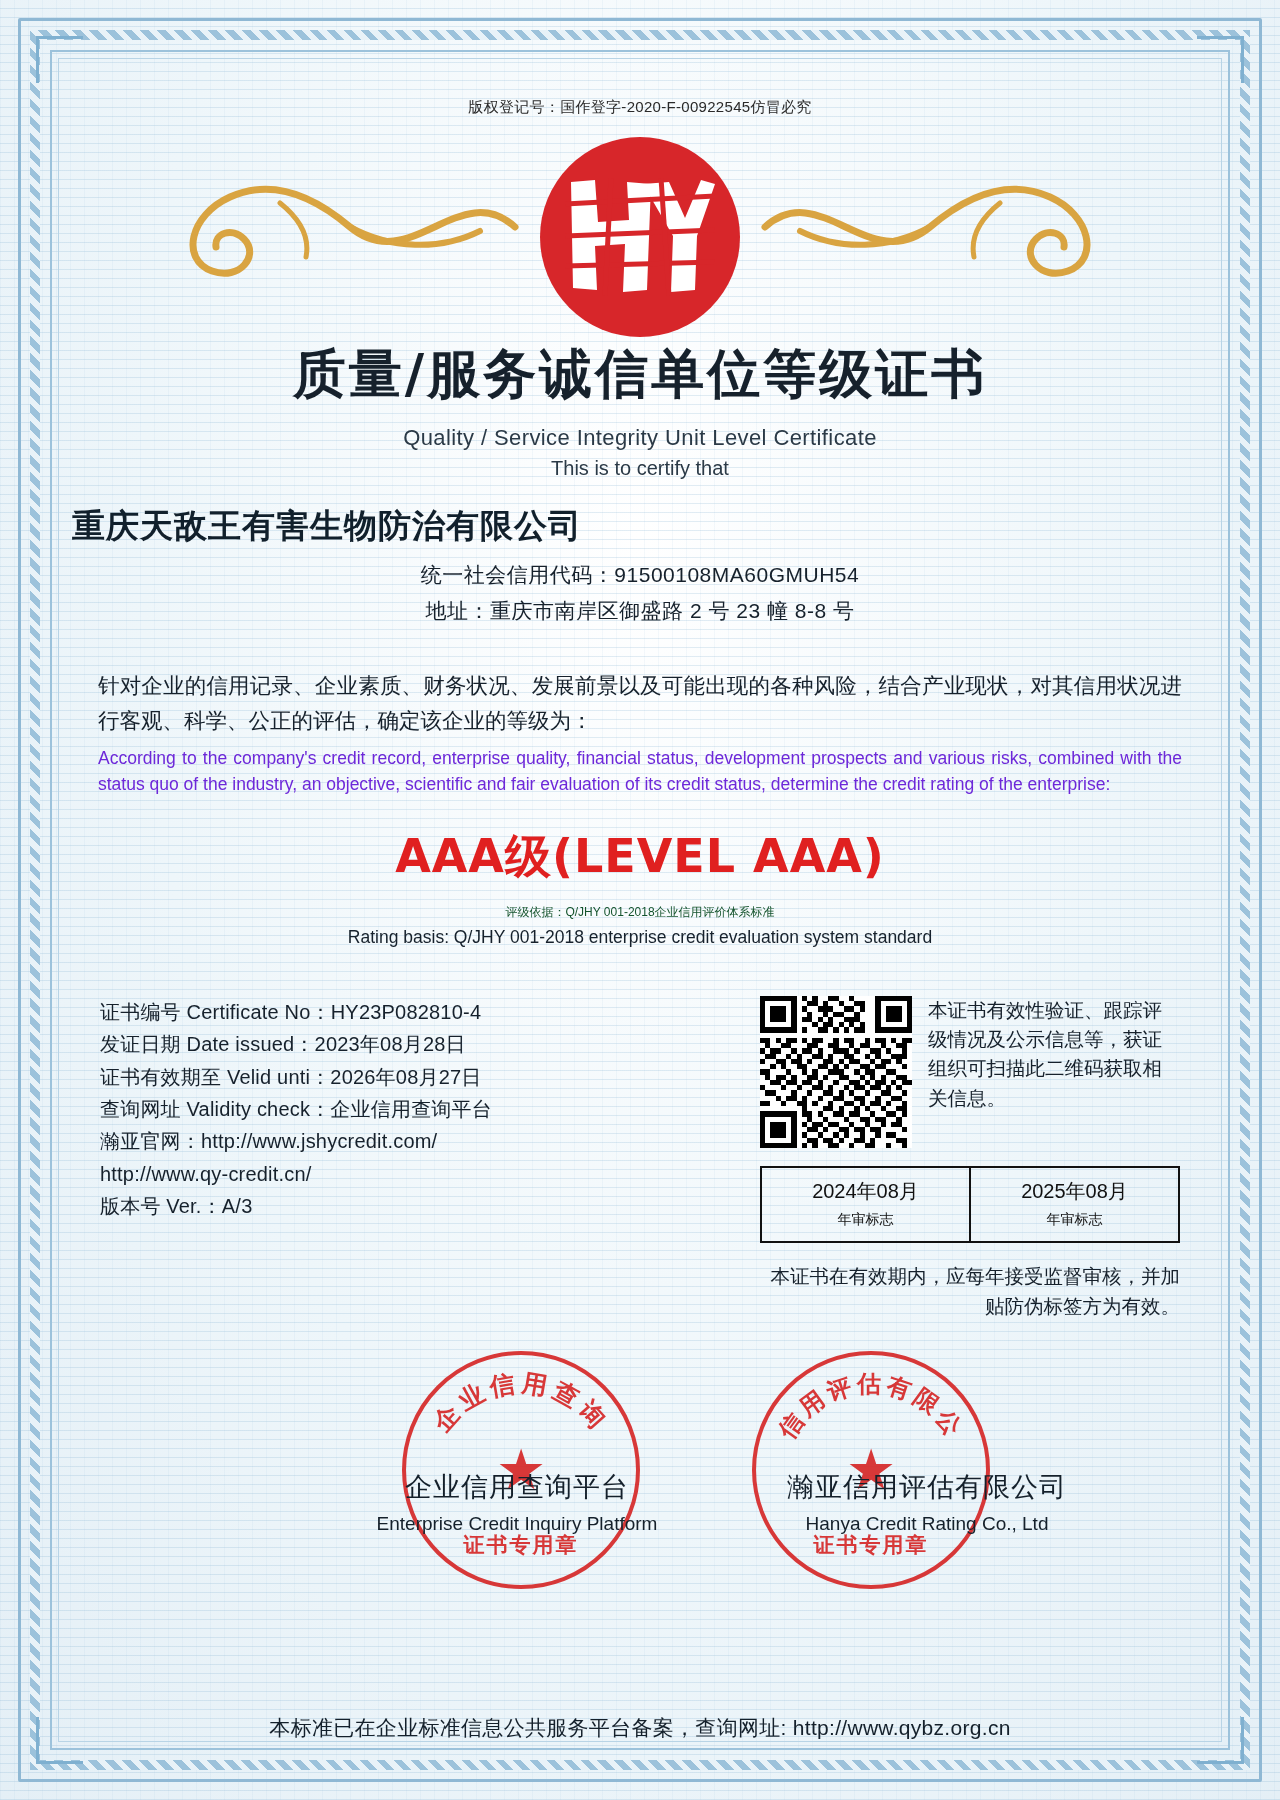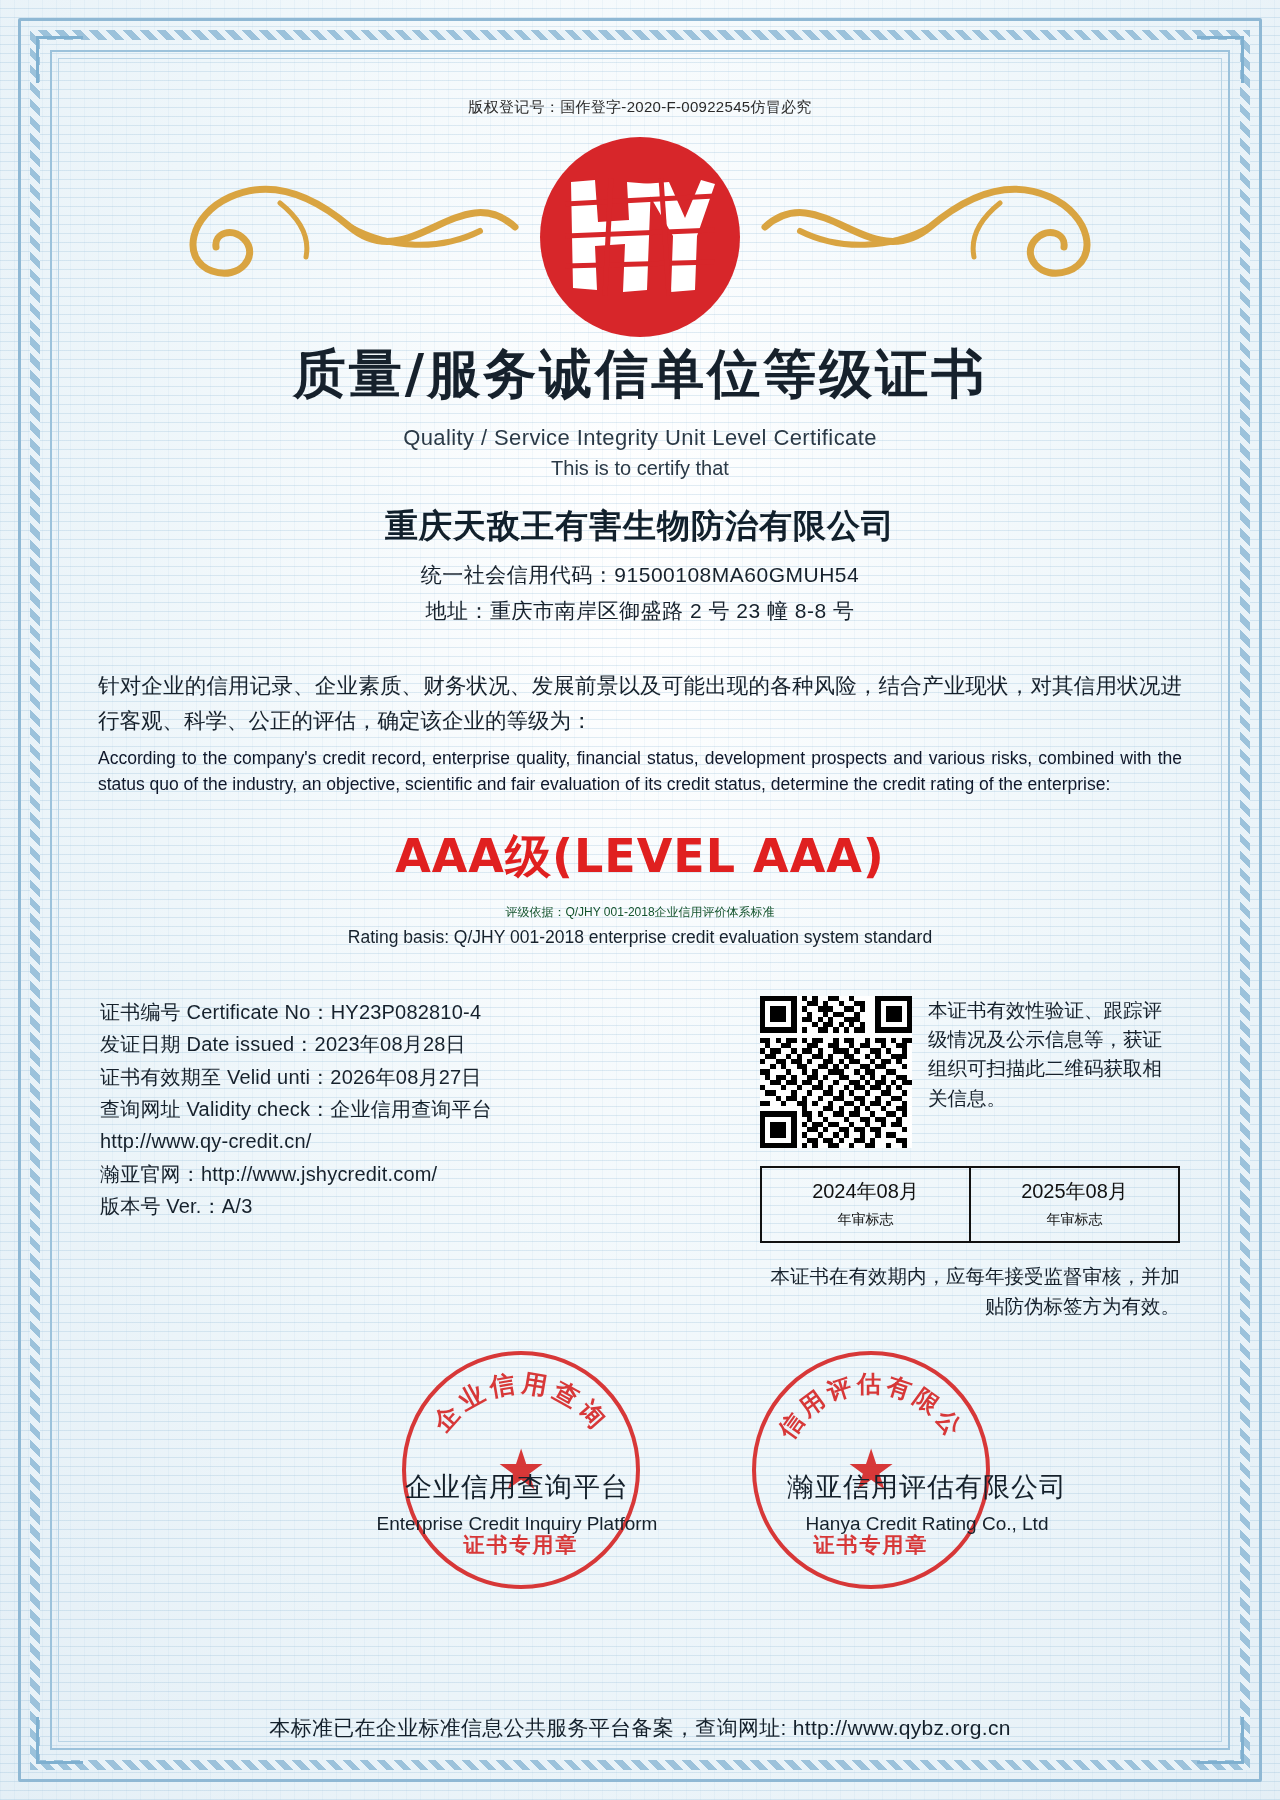--- a/index.html
+++ b/index.html
@@ -159,21 +159,21 @@
     margin-top: 26px;
     letter-spacing: 2px;
   }
   .certify-en {
     text-align: center;
     font-size: 20px;
     color: #2b3a47;
     margin-top: 6px;
   }
   .company-name {
-    text-align: center;
+    text-align: left;
     font-size: 33px;
     font-weight: bold;
     color: #11202c;
     margin-top: 24px;
     letter-spacing: 1px;
     font-family: Liberation Serif, serif;
   }
   .company-meta {
     text-align: center;
     font-size: 21px;
@@ -192,21 +192,21 @@
     font-size: 21.5px;
     line-height: 1.62;
     color: #16212c;
     text-align: justify;
     text-indent: 0;
     font-family: "DejaVu Sans", "Liberation Sans", sans-serif;
   }
   .body-en {
     font-size: 17.5px;
     line-height: 1.52;
-    color: #0f172a;
+    color: #6d28d9;
     margin-top: 6px;
     text-align: justify;
   }
 
   
   .level {
     text-align: center;
     font-size: 46px;
     font-weight: bold;
     color: #e02020;
@@ -436,22 +436,22 @@
     <div class="level">AAA级(LEVEL AAA)</div>
     <div class="rating-basis-cn">评级依据：Q/JHY 001-2018企业信用评价体系标准</div>
     <div class="rating-basis-en">Rating basis: Q/JHY 001-2018 enterprise credit evaluation system standard</div>
 
     <div class="details-row">
       <div class="details-left">
         <div class="detail-line">证书编号 Certificate No：HY23P082810-4</div>
         <div class="detail-line">发证日期 Date issued：2023年08月28日</div>
         <div class="detail-line">证书有效期至 Velid unti：2026年08月27日</div>
         <div class="detail-line">查询网址 Validity check：企业信用查询平台</div>
+        <div class="detail-line">瀚亚官网：http://www.jshycredit.com/</div>
         <div class="detail-line">http://www.qy-credit.cn/</div>
-        <div class="detail-line">瀚亚官网：http://www.jshycredit.com/</div>
         <div class="detail-line">版本号 Ver.：A/3</div>
       </div>
 
       <div class="details-right">
         <div class="qr-row">
           <div class="qr-code">
             <svg viewBox="0 0 29 29" width="152" height="152" shape-rendering="crispEdges">
               <rect width="29" height="29" fill="#ffffff"></rect>
               <g fill="#000000">
                 <rect x="0" y="0" width="7" height="1"></rect>

